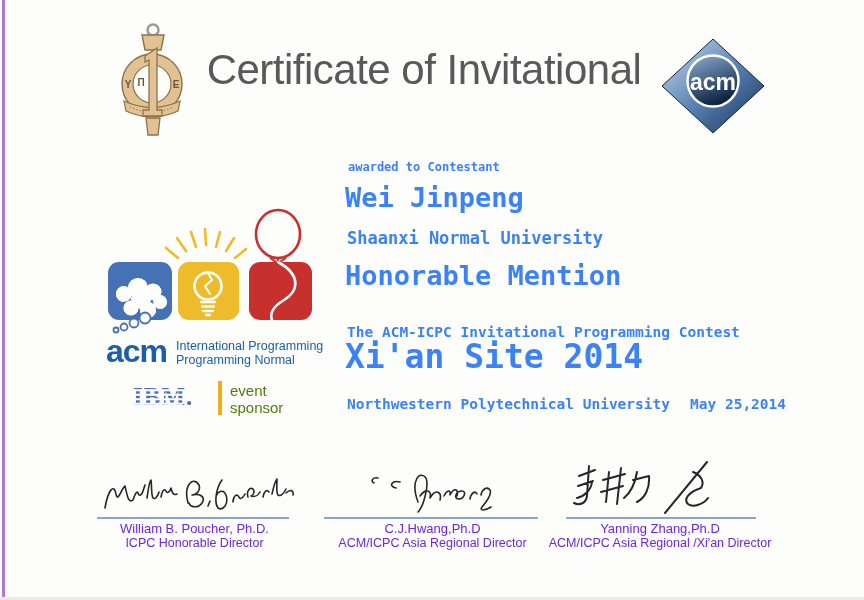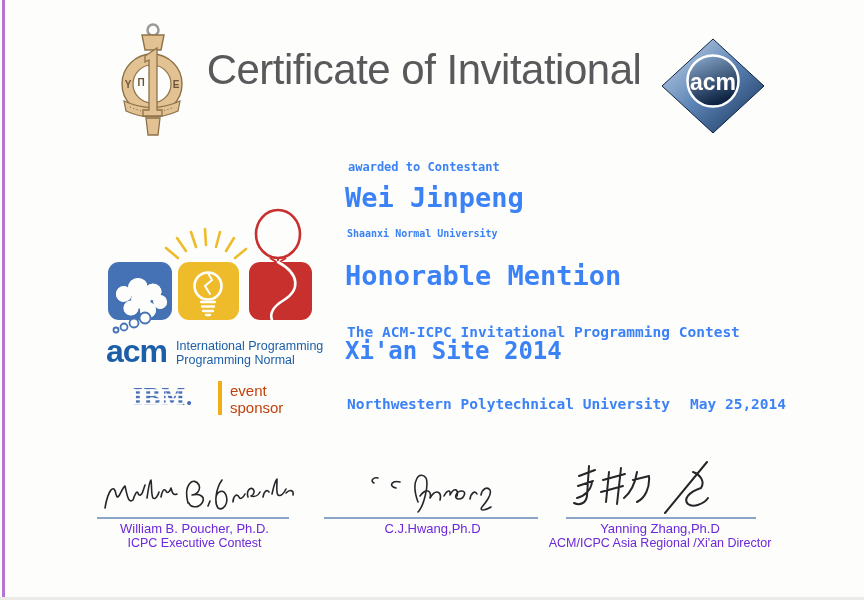--- a/index.html
+++ b/index.html
@@ -18,30 +18,30 @@
     font-size:42px;letter-spacing:-0.5px;color:#59595b;white-space:nowrap;
   }
   .acm-diamond{position:absolute;left:661px;top:38px;}
 
   
   .icpc-logo{position:absolute;left:98px;top:196px;}
   .acm-wordmark{position:absolute;left:106px;top:333px;font-size:32px;font-weight:bold;color:#1c5fa8;letter-spacing:-1px;}
   .acm-tagline{position:absolute;left:176px;top:340px;font-size:12.5px;line-height:13.5px;color:#1c5fa8;}
   .ibm-logo{position:absolute;left:133px;top:384px;}
   .sponsor-bar{position:absolute;left:218px;top:381px;width:4px;height:34px;background:#f2ae17;}
-  .sponsor-label{position:absolute;left:230px;top:383px;font-size:15px;line-height:16.5px;color:#c2410c;}
+  .sponsor-label{position:absolute;left:230px;top:383px;font-size:15px;line-height:16.5px;color:#4d7c0f;}
 
   
   .mono{font-family:"DejaVu Sans Mono",monospace;font-weight:bold;color:#3b82f6;position:absolute;white-space:nowrap;}
   .awarded-to   {left:348px;top:160px;font-size:12px;}
   .recipient    {left:345px;top:182px;font-size:27px;text-align:right;}
-  .institution  {left:347px;top:228px;font-size:10px;}
+  .institution  {left:347px;top:228px;font-size:17px;}
   .award-title  {left:345px;top:260px;font-size:27px;}
   .contest-name {left:347px;top:324px;font-size:14.5px;}
-  .site-line    {left:345px;top:337px;font-size:24px;}
+  .site-line    {left:345px;top:337px;font-size:33px;}
   .host-line    {left:347px;top:396px;font-size:14.5px;}
   .host-line .date{display:inline-block;margin-left:20px;}
 
   
   .sig-svg{position:absolute;}
   .sig-line{position:absolute;top:517px;height:2px;background:#8aa5c6;}
   .sig-text{position:absolute;top:521px;text-align:center;color:#6d28d9;font-size:13px;line-height:15px;white-space:nowrap;}
   .sig-text .sig-title{font-size:12.5px;}
 </style>
 </head>
@@ -174,29 +174,30 @@
   <div class="mono host-line">
     <span>Northwestern Polytechnical University</span><span class="date">May 25,2014</span>
   </div>
 
   <svg class="sig-svg" style="left:100px;top:470px;" width="195" height="47" viewBox="0 0 195 47">
     <path d="M5,38 C8,20 14,13 16,24 C18,33 21,19 25,16 C27,24 28,34 33,30 C35,24 37,20 38,23 C39,27 42,25 43,21 L45,15 M47,28 C48,22 49,12 51,10 C52,17 51,25 53,28 C55,30 58,26 59,22 M61,27 C62,21 64,18 66,21 C67,24 70,22 71,18 C72,22 73,26 77,24 M88,33 C83,14 94,6 99,15 C101,21 96,25 92,25 C100,23 106,27 102,33 C98,39 90,37 89,33 M108,36 L110,31 M122,10 C116,18 114,33 118,38 C123,41 129,34 126,25 C123,18 117,22 116,27 M133,32 C133,26 137,23 139,27 C140,30 143,28 145,24 M148,27 C146,21 150,17 153,19 C155,21 154,25 151,26 C154,27 158,26 160,22 M163,27 C164,21 167,19 169,22 M172,24 C174,15 176,10 177,9 C177,17 176,23 178,25 C181,27 184,23 186,19 M186,23 C190,19 194,20 193,25" fill="none" stroke="#26262a" stroke-width="1.6" stroke-linecap="round" stroke-linejoin="round"></path>
   </svg>
   <div class="sig-line" style="left:97px;width:192px;"></div>
   <div class="sig-text" style="left:92px;width:205px;">
     <div>William B. Poucher, Ph.D.</div>
-    <div class="sig-title">ICPC Executive Contest</div>
+    <div class="sig-title">ICPC Honorable Director</div>
   </div>
 
   <svg class="sig-svg" style="left:340px;top:466px;" width="185" height="50" viewBox="0 0 185 50">
     <path d="M38,12 C33,11 30,15 34,17 M60,16 C52,14 48,20 56,22 M78,36 C70,14 80,4 86,12 C89,18 84,40 78,46 M80,30 C86,22 92,24 90,32 C96,22 102,26 100,34 M104,30 C107,24 111,23 110,29 C114,21 119,23 117,30 M122,25 C116,25 113,33 119,33 C124,33 127,25 122,25 M130,33 C131,27 135,24 137,28 M141,29 C142,23 147,20 150,24 C152,28 147,35 142,41 C139,45 145,45 151,41" fill="none" stroke="#26262a" stroke-width="1.6" stroke-linecap="round" stroke-linejoin="round"></path>
   </svg>
   <div class="sig-line" style="left:324px;width:214px;"></div>
   <div class="sig-text" style="left:320px;width:225px;">
     <div>C.J.Hwang,Ph.D</div>
+    <div class="sig-title">ACM/ICPC Asia Regional Director</div>
   </div>
 
   <svg class="sig-svg" style="left:565px;top:458px;" width="195" height="58" viewBox="0 0 195 58">
     <path d="M14,18 L30,12 M13,28 L28,23 M12,40 C20,38 26,32 27,24 M24,8 L22,38 C21,45 15,48 9,45 M44,14 L41,44 M56,10 L52,46 M38,22 L60,16 M36,34 L58,28 M72,14 C70,26 65,35 59,40 M68,22 L84,18 C85,30 80,40 72,44 M142,4 L100,55 M128,14 C136,17 140,24 136,30 C124,34 118,41 123,46 C128,50 139,46 143,40" fill="none" stroke="#26262a" stroke-width="2" stroke-linecap="round" stroke-linejoin="round"></path>
   </svg>
   <div class="sig-line" style="left:566px;width:190px;"></div>
   <div class="sig-text" style="left:535px;width:250px;">
     <div>Yanning Zhang,Ph.D</div>
     <div class="sig-title">ACM/ICPC Asia Regional /Xi'an Director</div>
   </div>

